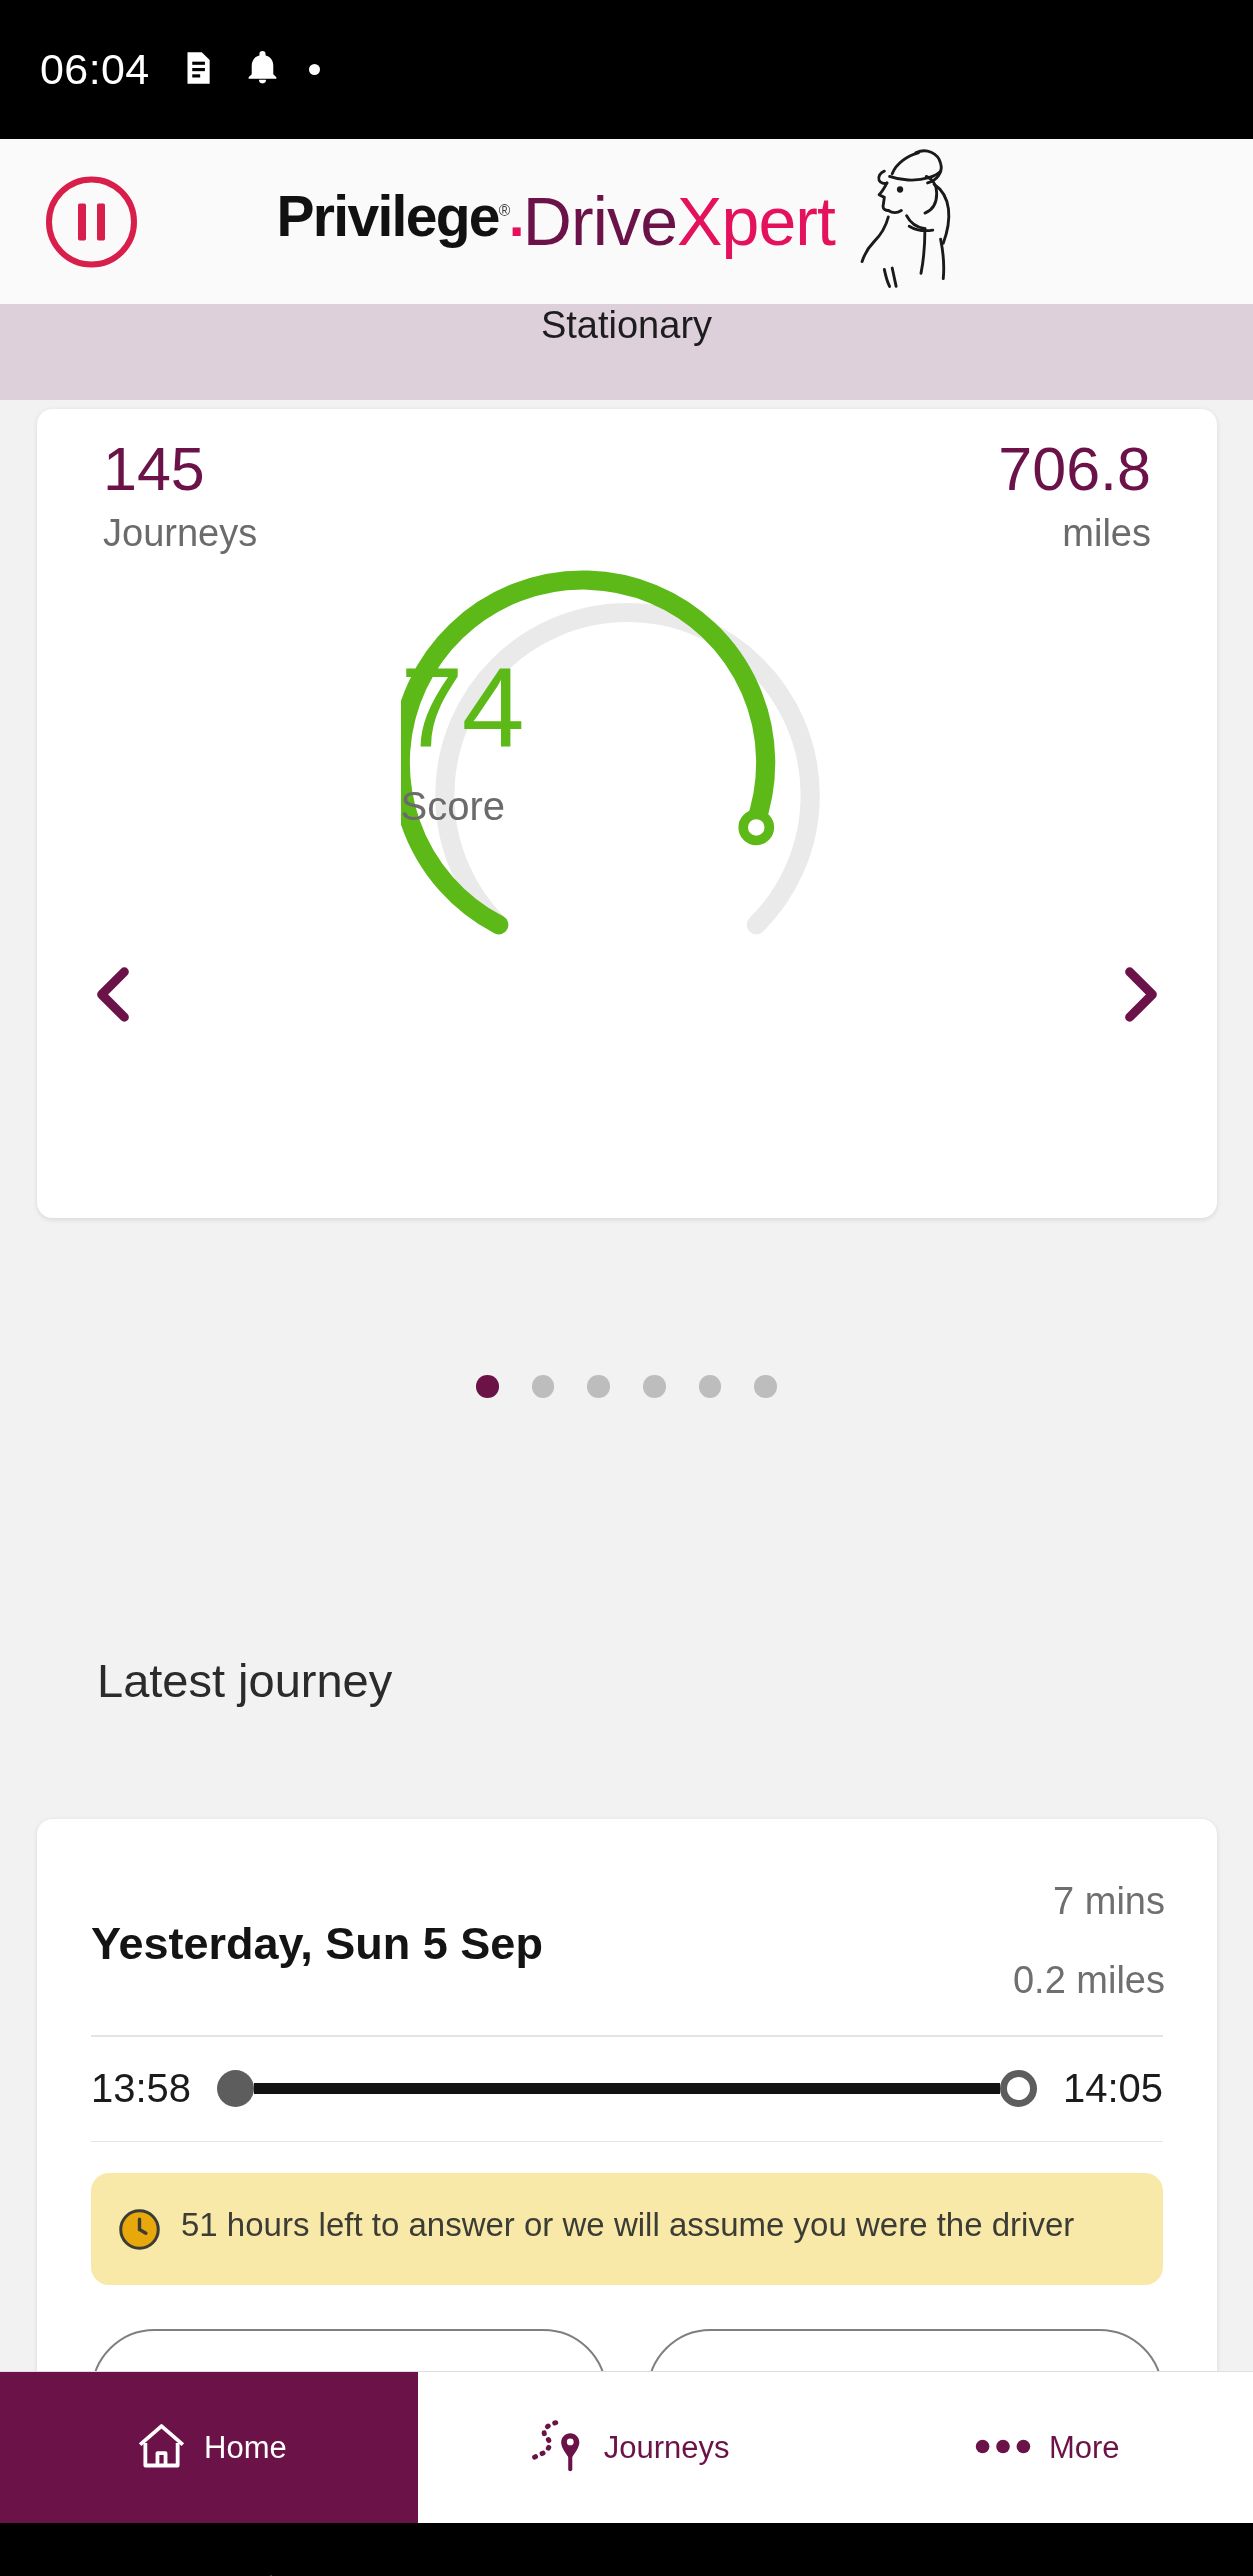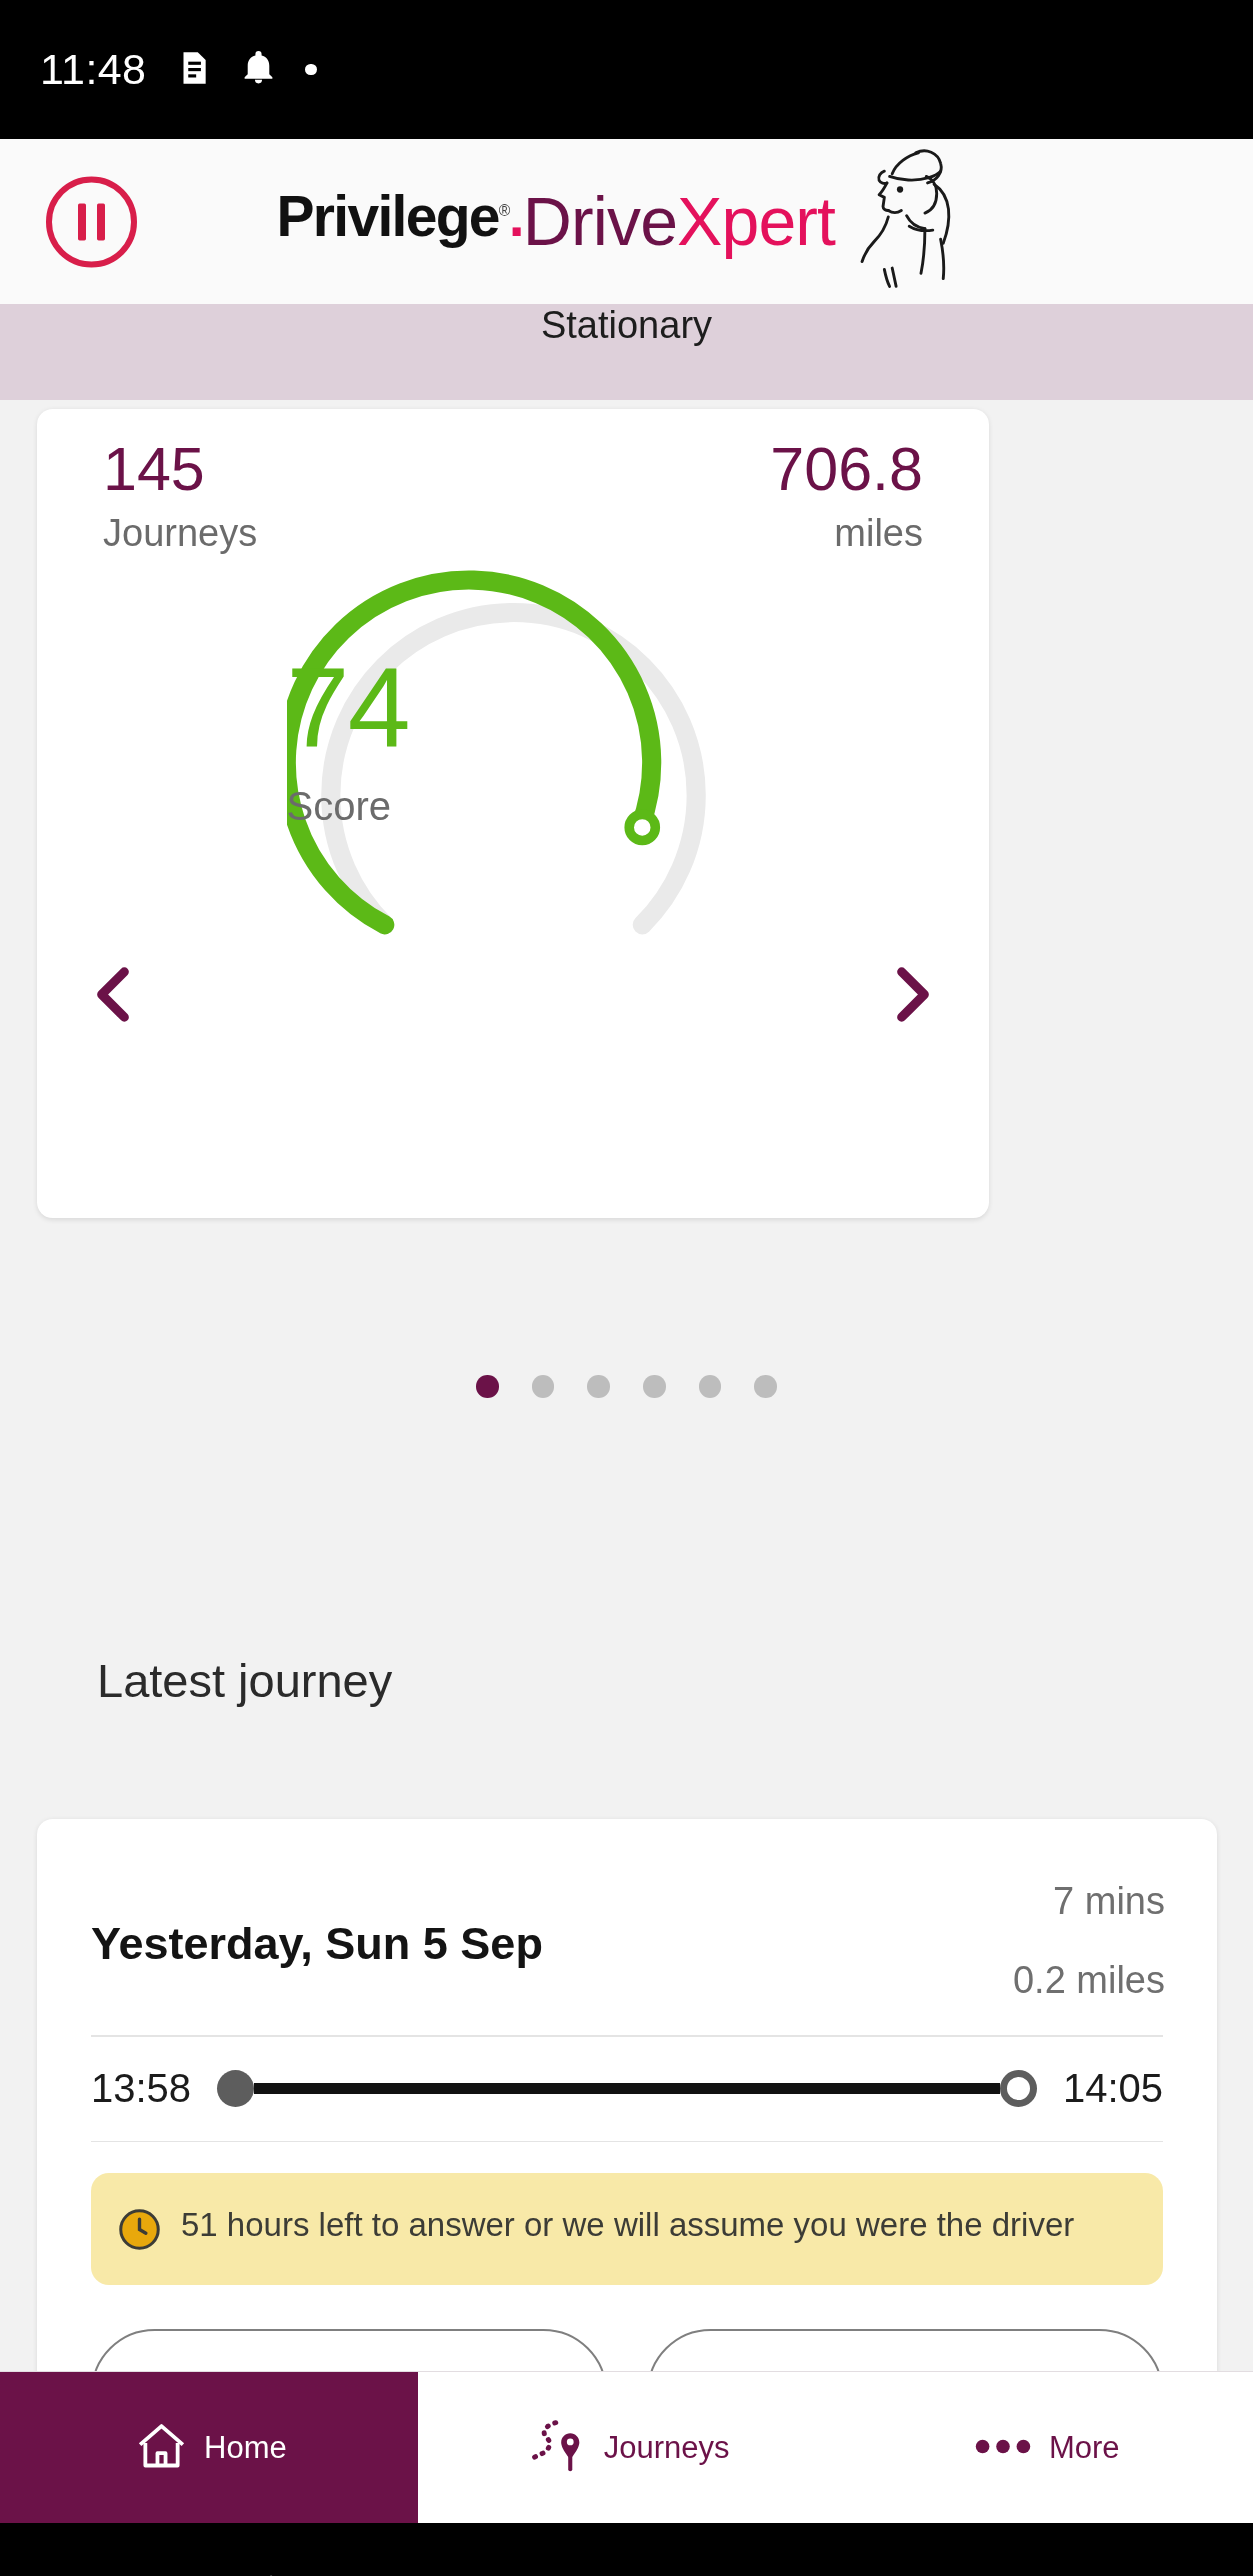--- a/index.html
+++ b/index.html
@@ -57,21 +57,21 @@
     width:1253px; height:96px; background:#ded0da;
     display:flex; align-items:flex-start; justify-content:center;
   }
   .status-banner span{ font-size:38px; color:#1d1d1d; }
 
   
   .page{ width:1253px; height:2123px; background:#f2f2f2; position:relative; overflow:hidden; }
 
   
   .score-card{
-    position:absolute; left:37px; top:8.7px; width:952px; height:809px;
+    position:absolute; left:37px; top:8.7px; width:1180px; height:809px;
     background:#fff; border-radius:15.7px;
     box-shadow:0 1.7px 5.2px rgba(0,0,0,.10);
   }
   .stat-left{ position:absolute; left:66px; top:26px; }
   .stat-right{ position:absolute; right:66px; top:26px; text-align:right; }
   .stat-value{ font-size:61px; color:#6b1248; line-height:1.12; }
   .stat-label{ font-size:38px; color:#6b6b6b; margin-top:8.7px; }
 
   .gauge-area{
     position:absolute; left:0; right:0; top:131px; height:453px;
@@ -173,21 +173,21 @@
     width:1253px; height:148px; background:#000;
     display:flex; align-items:center; justify-content:center; position:relative;
   }
   .and-back{ position:absolute; left:252px; }
 </style>
 </head>
 <body>
 
 <div class="status-bar">
   <div class="sb-left">
-    <div class="sb-time">11:48</div>
+    <div class="sb-time">06:04</div>
     <span>
       <svg width="38" height="38" viewBox="0 0 24 24">
           <path fill="#fff" d="M6 2h9l5 5v15H6z"></path>
           <rect x="9" y="8" width="8" height="2" fill="#000"></rect>
           <rect x="9" y="12" width="8" height="2" fill="#000"></rect>
           <rect x="9" y="16" width="5" height="2" fill="#000"></rect>
         </svg>
     </span>
     <span>
       <svg width="37" height="38" viewBox="0 0 24 24">

